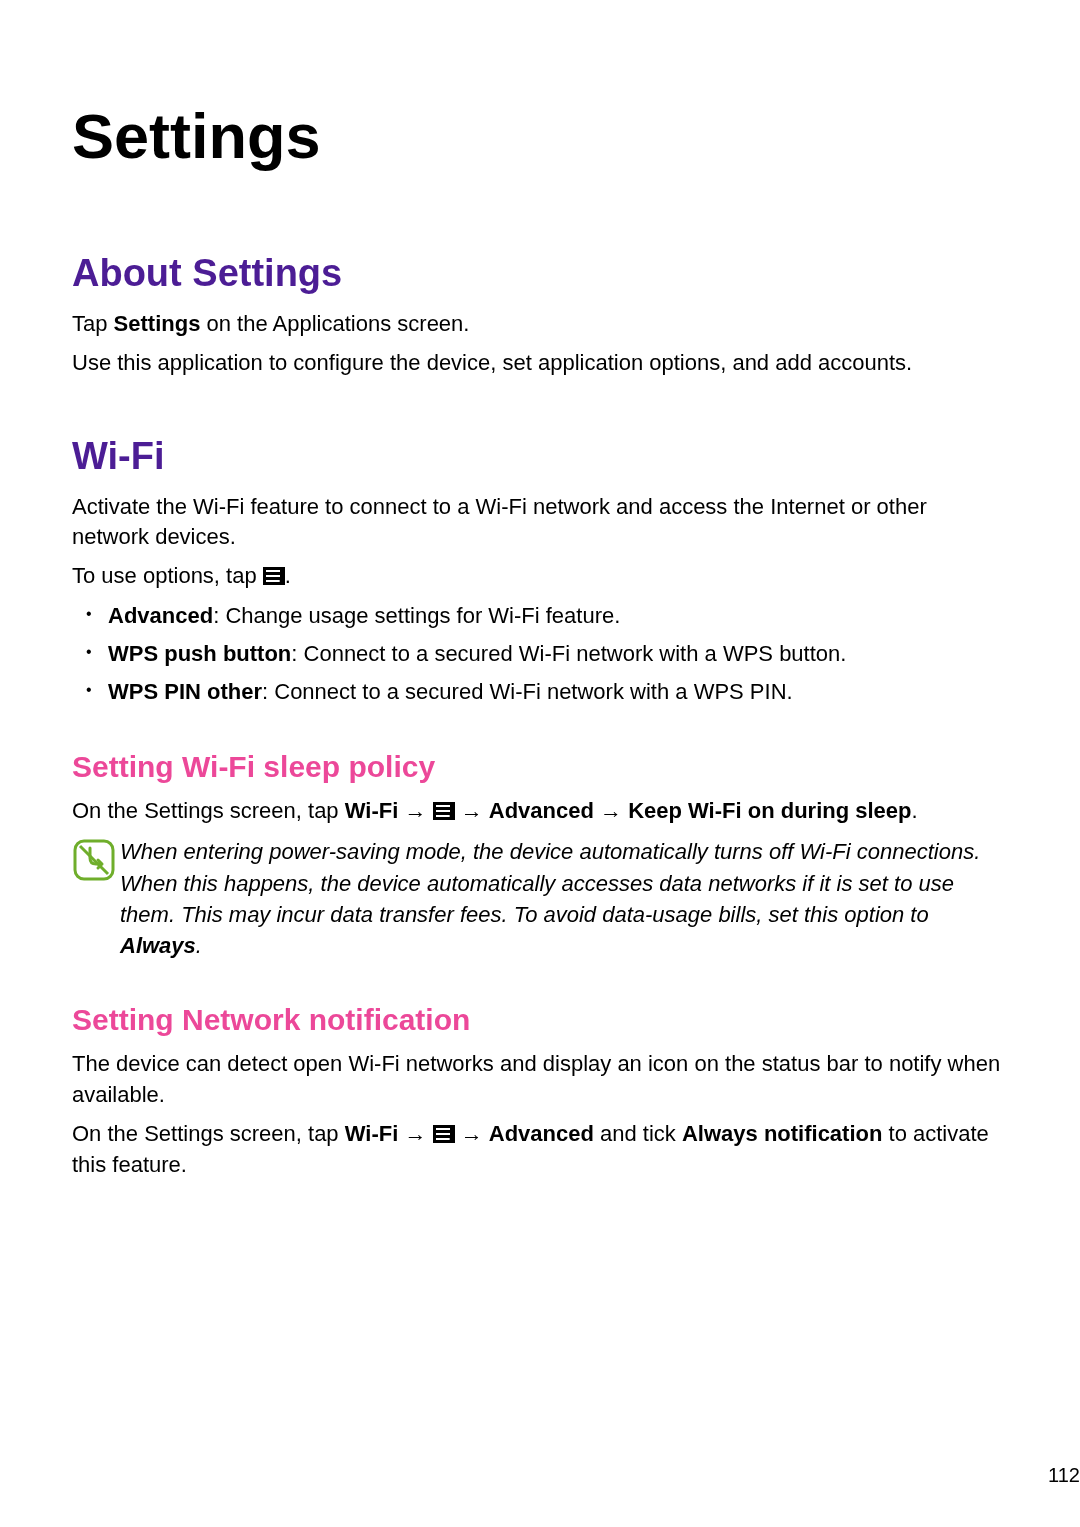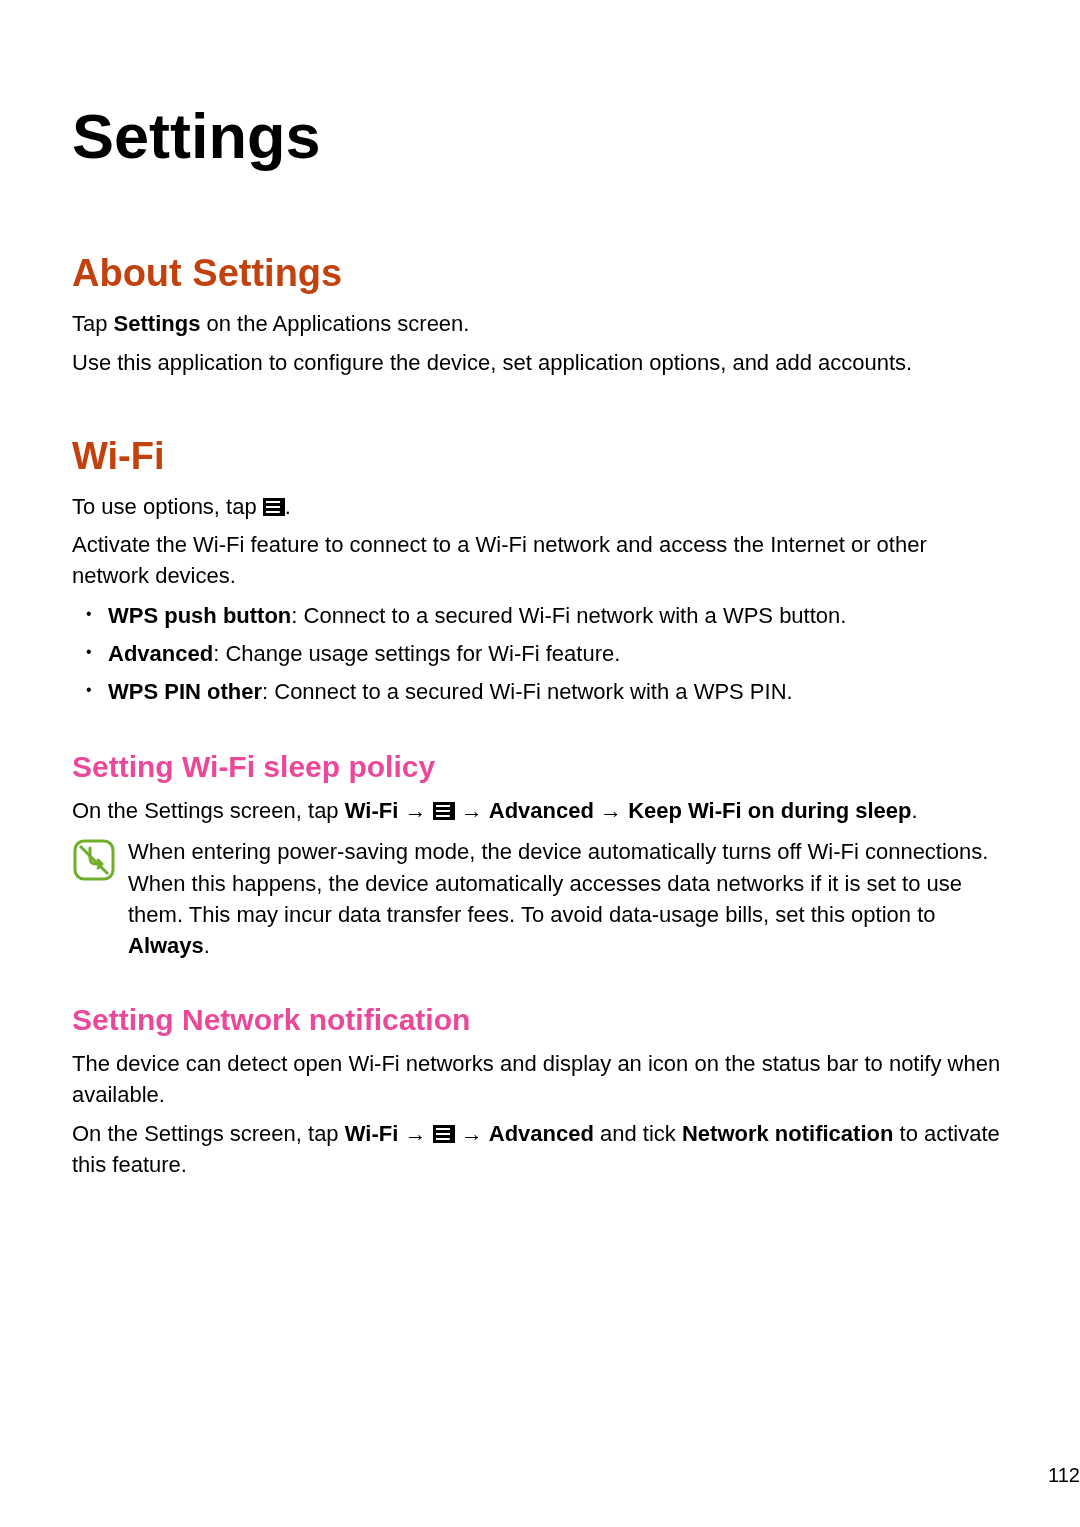--- a/index.html
+++ b/index.html
@@ -11,21 +11,21 @@
     color: #000;
     position: relative;
     padding: 100px 72px 0 72px;
   }
   h1.chapter {
     font-size: 63px;
     font-weight: 700;
     margin-bottom: 80px;
   }
   h2.section {
-    color: #c2410c;
+    color: #4c1d95;
     font-size: 38px;
     font-weight: 700;
     margin-bottom: 14px;
   }
   h3.subsection {
     color: #ec4899;
     font-size: 30px;
     font-weight: 700;
     margin-top: 42px;
     margin-bottom: 12px;
@@ -60,22 +60,23 @@
     align-items: center;
     justify-content: center;
     width: 22px;
     height: 18px;
     vertical-align: -2px;
   }
   .menu-icon svg { display: block; }
   .note-row {
     display: flex;
     align-items: flex-start;
-    gap: 12px;
+    gap: 4px;
     margin-top: 10px;
+    font-style: italic;
   }
   .note-icon { flex-shrink: 0; margin-top: 2px; }
   .note-text {
     font-size: 22px;
     line-height: 1.42;
   }
   strong { font-weight: 700; }
   .page-num {
     position: absolute;
     bottom: 40px;
@@ -93,39 +94,39 @@
 <div class="section-block">
   <h2 class="section">About Settings</h2>
   <p class="body">
     <span>Tap </span><strong>Settings</strong><span> on the Applications screen.</span>
   </p>
   <p class="body">Use this application to configure the device, set application options, and add accounts.</p>
 </div>
 
 <div class="section-block">
   <h2 class="section">Wi-Fi</h2>
+  <p class="body">Activate the Wi-Fi feature to connect to a Wi-Fi network and access the Internet or other network devices.</p>
   <p class="body">
     <span>To use options, tap </span><span class="menu-icon">
       <svg width="22" height="18" viewBox="0 0 22 18">
         <rect x="0" y="0" width="22" height="18" fill="#000"></rect>
         <rect x="3" y="3" width="14" height="2" fill="#fff"></rect>
         <rect x="3" y="8" width="14" height="2" fill="#fff"></rect>
         <rect x="3" y="13" width="14" height="2" fill="#fff"></rect>
         <polygon points="16,14 22,18 22,10" fill="#000"></polygon>
       </svg>
     </span><span>.</span>
   </p>
-  <p class="body">Activate the Wi-Fi feature to connect to a Wi-Fi network and access the Internet or other network devices.</p>
 
   <ul class="opts">
     <li>
-      <strong>WPS push button</strong><span>: Connect to a secured Wi-Fi network with a WPS button.</span>
+      <strong>Advanced</strong><span>: Change usage settings for Wi-Fi feature.</span>
     </li>
     <li>
-      <strong>Advanced</strong><span>: Change usage settings for Wi-Fi feature.</span>
+      <strong>WPS push button</strong><span>: Connect to a secured Wi-Fi network with a WPS button.</span>
     </li>
     <li>
       <strong>WPS PIN other</strong><span>: Connect to a secured Wi-Fi network with a WPS PIN.</span>
     </li>
   </ul>
 
   <h3 class="subsection">Setting Wi-Fi sleep policy</h3>
   <p class="body">
     <span>On the Settings screen, tap </span><strong>Wi-Fi</strong><span> → </span><span class="menu-icon">
       <svg width="22" height="18" viewBox="0 0 22 18">
@@ -155,17 +156,17 @@
   <p class="body">The device can detect open Wi-Fi networks and display an icon on the status bar to notify when available.</p>
   <p class="body">
     <span>On the Settings screen, tap </span><strong>Wi-Fi</strong><span> → </span><span class="menu-icon">
       <svg width="22" height="18" viewBox="0 0 22 18">
         <rect x="0" y="0" width="22" height="18" fill="#000"></rect>
         <rect x="3" y="3" width="14" height="2" fill="#fff"></rect>
         <rect x="3" y="8" width="14" height="2" fill="#fff"></rect>
         <rect x="3" y="13" width="14" height="2" fill="#fff"></rect>
         <polygon points="16,14 22,18 22,10" fill="#000"></polygon>
       </svg>
-    </span><span> → </span><strong>Advanced</strong><span> and tick </span><strong>Network notification</strong><span> to activate this feature.</span>
+    </span><span> → </span><strong>Advanced</strong><span> and tick </span><strong>Always notification</strong><span> to activate this feature.</span>
   </p>
 </div>
 
 <div class="page-num">112</div>
 
 </body></html>

